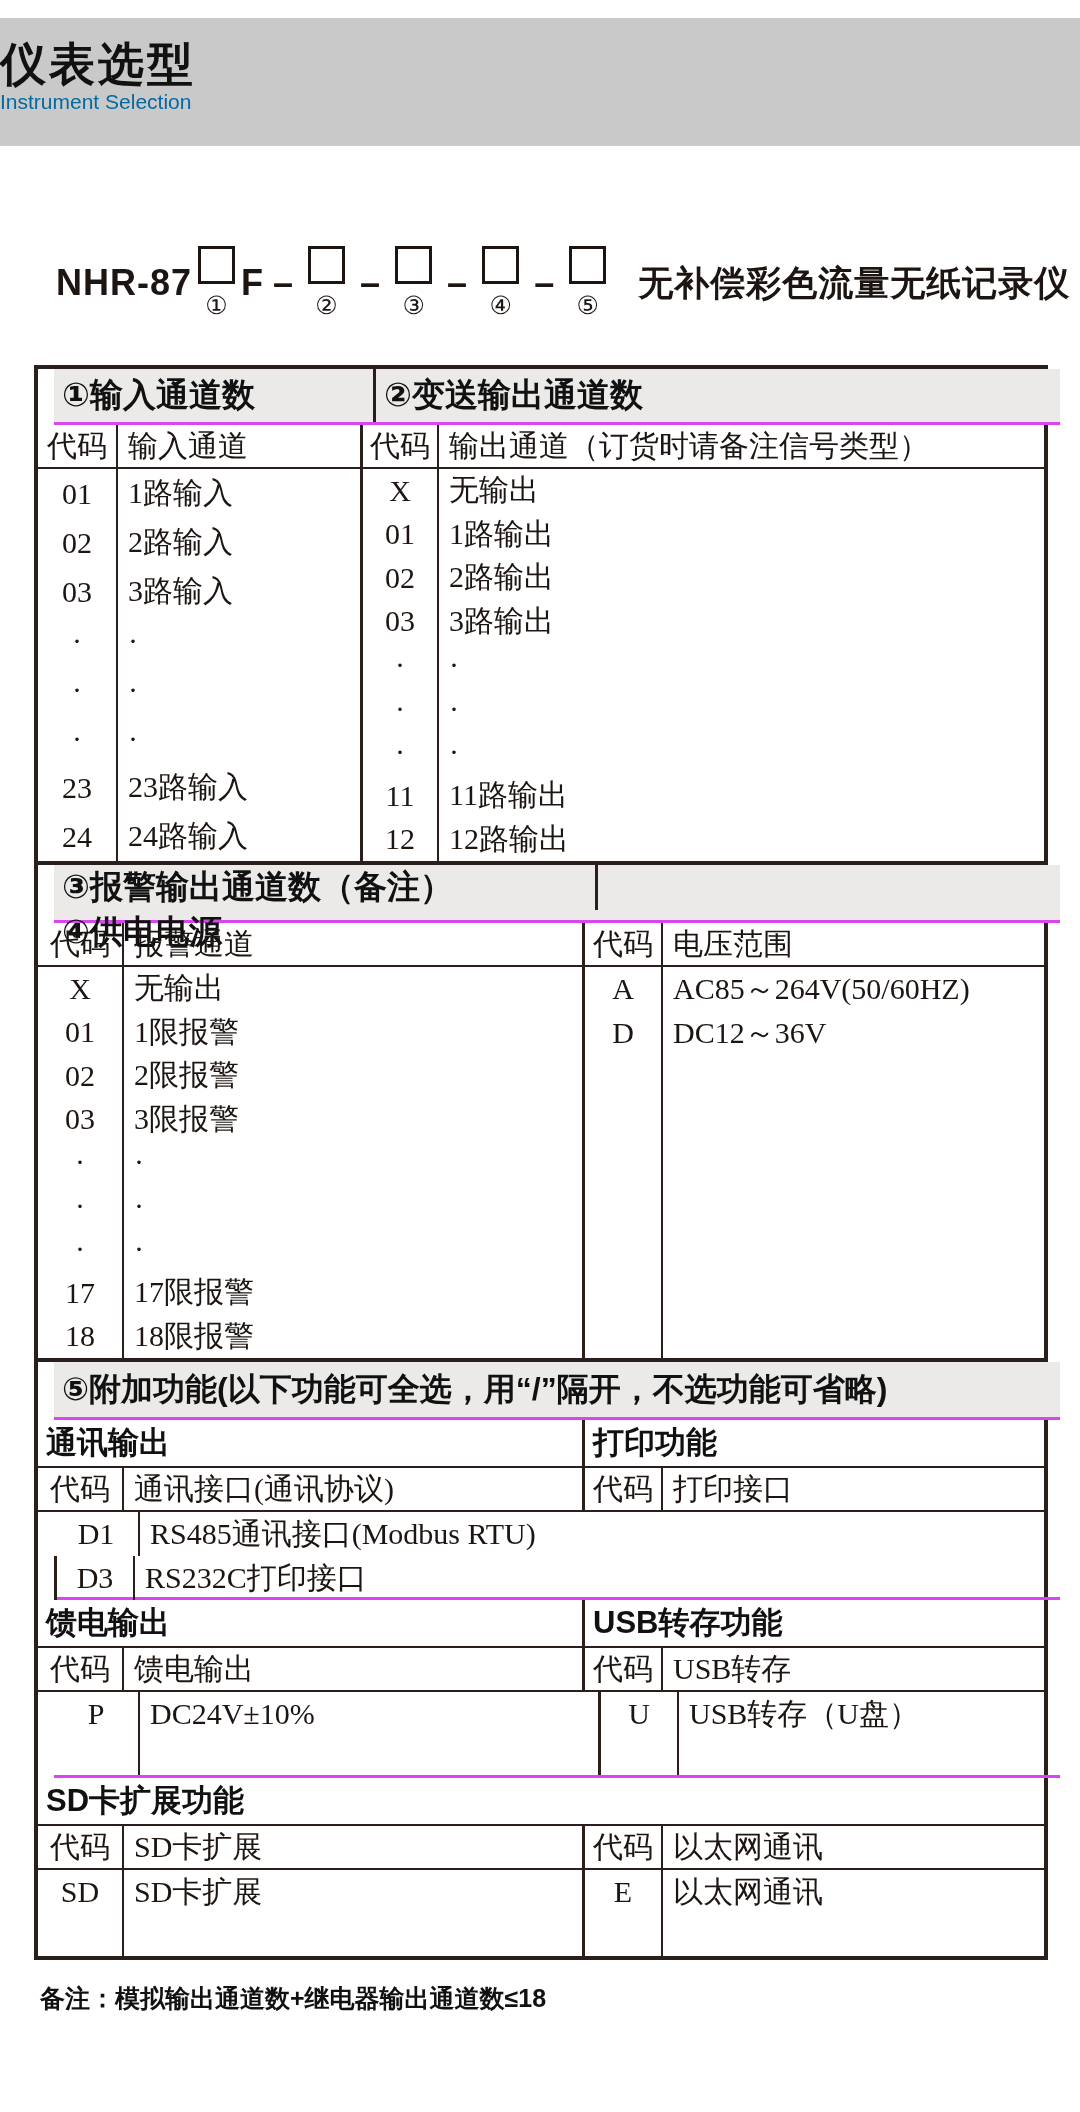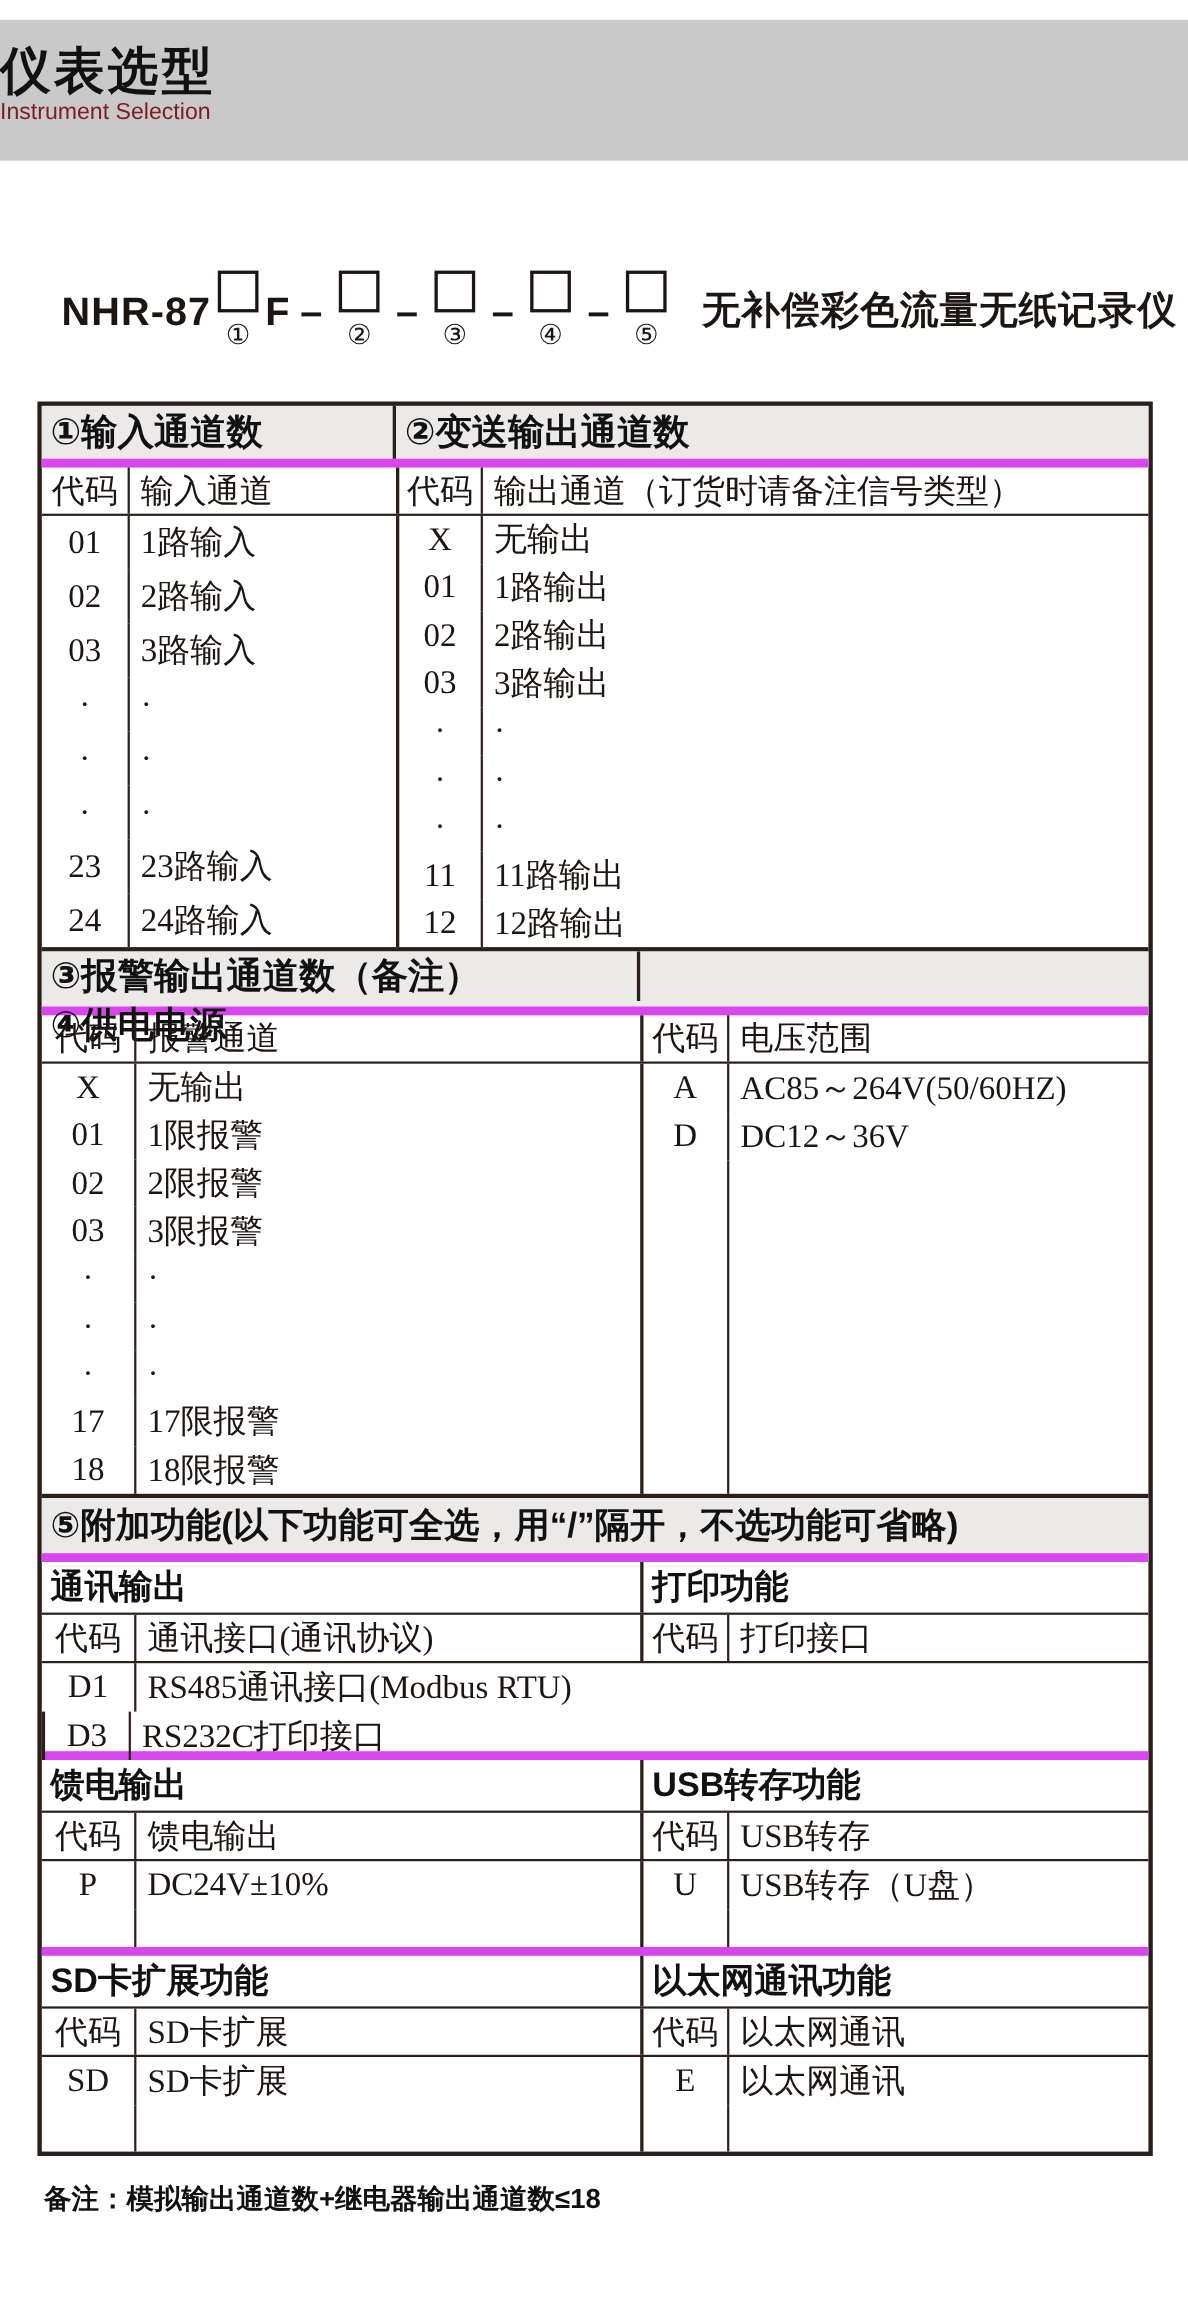--- a/index.html
+++ b/index.html
@@ -13,21 +13,21 @@
   .band {
     margin-top:18px; height:128px; background:#c9c9c9;
     text-align:left; padding-top:20px;
   }
   .band-title {
     font-family:"Liberation Sans","DejaVu Sans",sans-serif;
     font-weight:700; font-size:46px; line-height:52px; letter-spacing:3px; color:#111;
   }
   .band-sub {
     font-family:"Liberation Sans","DejaVu Sans",sans-serif;
-    font-weight:400; font-size:21px; line-height:24px; color:#7f1d1d;
+    font-weight:400; font-size:21px; line-height:24px; color:#0369a1;
   }
   
   .model-line {
     display:flex; align-items:center;
     margin:100px 0 0 56px;
     font-family:"Liberation Sans","DejaVu Sans",sans-serif;
     font-weight:700; color:#1c1511;
   }
   .mtext { font-size:36px; line-height:44px; letter-spacing:1px; }
   .dash  { font-size:36px; line-height:44px; margin:0 9px; font-weight:700; }
@@ -36,21 +36,21 @@
   .mark  { margin-top:9px; font-size:25px; line-height:26px; font-weight:400;
            font-family:"Liberation Serif","DejaVu Serif",serif; }
   .mdesc { font-size:35px; line-height:44px; margin-left:26px; letter-spacing:1px; }
   
   .big-table {
     margin:46px 0 0 34px; width:1014px;
     border:4px solid #2a1f1a; background:#fff;
   }
   .t-row { display:flex; width:100%; }
   .bb2 { border-bottom:2px solid #2a1f1a; }
-  .bb3 { border-bottom:8px solid #d946ef; }
+  .bb3 { border-bottom:3px solid #d946ef;margin-left:16px; }
   .bb4 { border-bottom:4px solid #2a1f1a; }
   .bl3 { border-left:3px solid #2a1f1a; }
   
   .ghead { height:56px; background:#eceae8; }
   .ghead34, .ghead5 { height:58px; background:#eceae8;flex-direction:column; }
   .gcell {
     display:flex; align-items:center; padding-left:8px;
     font-family:"Liberation Sans","DejaVu Sans",sans-serif;
     font-weight:700; font-size:33px; color:#111; height:100%;
   }
@@ -441,21 +441,20 @@
         </div>
       <div class="row filler">
         <div class="c code cwD"></div>
         <div class="c desc"></div>
       </div>
     </div>
   </div>
 
   <div class="t-row btitle bb2">
     <div class="bt btL">SD卡扩展功能</div>
-    <div class="bt btR bl3">以太网通讯功能</div>
   </div>
   <div class="t-row subrow bb2">
     <div class="half hL34">
       <div class="row">
         <div class="c code cwC">代码</div>
         <div class="c desc">SD卡扩展</div>
       </div>
     </div>
     <div class="half hR34 bl3">
       <div class="row">

